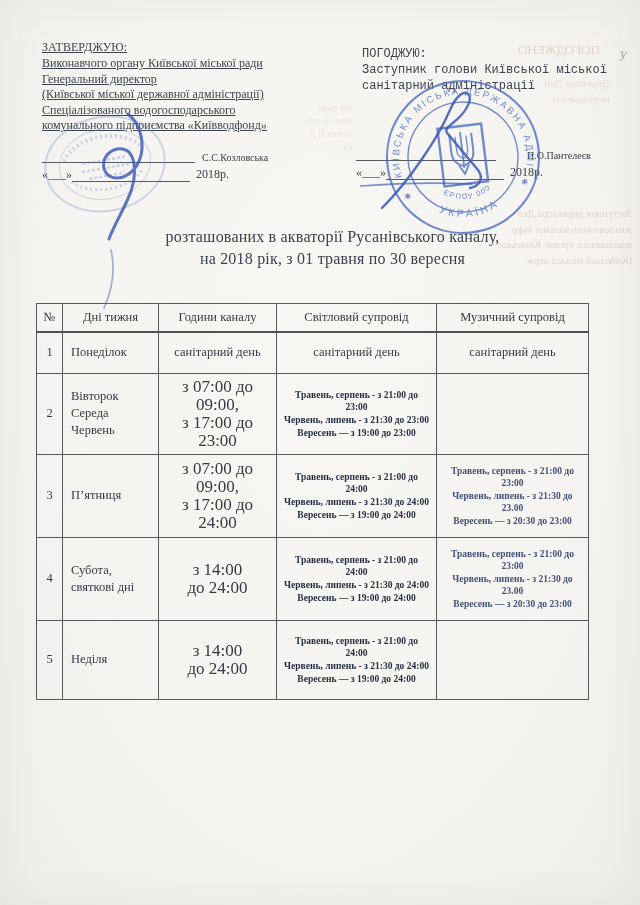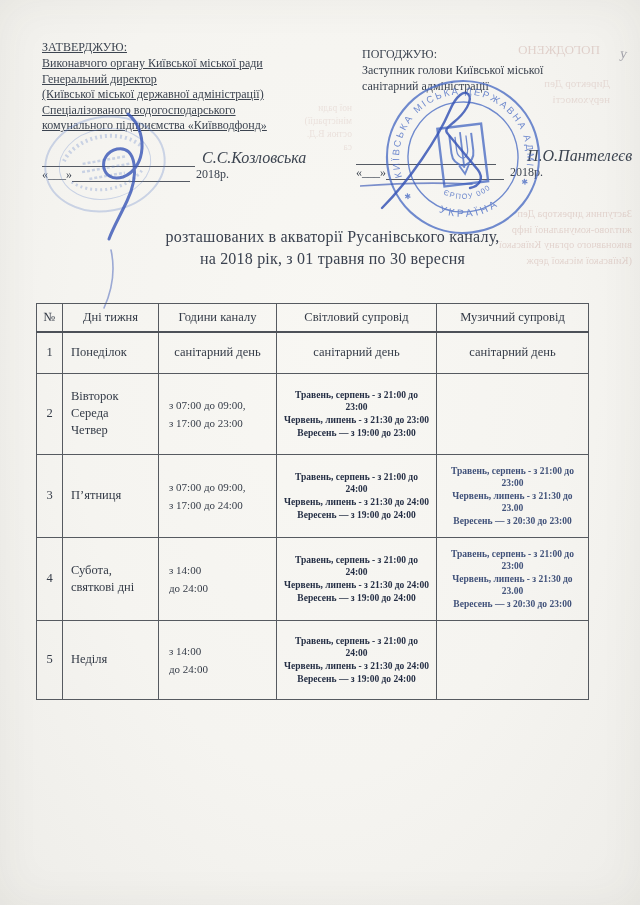--- a/index.html
+++ b/index.html
@@ -6,40 +6,40 @@
   body{width:640px;height:905px;position:relative;background:#e9e8e4;
        font-family:"Liberation Serif","DejaVu Serif",serif;}
   .page{position:absolute;inset:0;overflow:hidden;
         background:radial-gradient(ellipse at 50% 38%, #f8f7f3 0%, #f5f4f0 55%, #eeede9 100%);
         box-shadow:inset 0 0 45px rgba(60,60,55,.06);
         color:#39404c;}
   
   .hblock{position:absolute;font-size:12px;line-height:15.4px;color:#3c4450;}
   .hblock .label{margin-bottom:1px;}
   .approve{left:42px;top:40px;width:322px;text-decoration:underline;}
-  .agree{left:362px;top:47px;width:262px;}
-  .sigrow{position:absolute;display:flex;align-items:flex-end;font-size:16px;color:#3c4450;font-style:italic;}
+  .agree{left:362px;top:47px;width:262px;font-family:Liberation Mono, monospace;}
+  .sigrow{position:absolute;display:flex;align-items:flex-end;font-size:10px;color:#3c4450;}
   .sigrow .line{border-bottom:1px solid #555a63;height:13px;}
   .sigrow .nm{padding-left:7px;}
   .daterow{position:absolute;display:flex;align-items:flex-end;font-size:12px;color:#3c4450;}
   .daterow .line{border-bottom:1px solid #555a63;height:13px;}
   .daterow .yr{padding-left:6px;}
   
   .title{position:absolute;left:40px;top:226px;width:585px;text-align:center;
          font-size:16px;line-height:21.5px;color:#3a414f;letter-spacing:.2px;}
   
   table.sched{position:absolute;left:36px;top:303px;border-collapse:collapse;
               table-layout:fixed;width:552px;background:transparent;}
   .sched th,.sched td{border:1px solid #565a60;vertical-align:middle;
               color:#343b47;overflow:hidden;}
   .sched thead th{font-weight:normal;font-size:12.5px;height:27px;
               border-bottom:2px solid #4d5158;padding:0 2px;}
   .sched .cnum{text-align:center;font-size:12.5px;}
   .sched .cdays{text-align:left;padding:3px 4px 3px 8px;font-size:12.5px;line-height:17px;}
-  .sched .chours{font-size:11px;line-height:18px;padding:2px 10px;}
+  .sched .chours{text-align:center;font-size:17px;line-height:18px;padding:2px 3px;}
   .sched .cplain{text-align:center;font-size:12.5px;}
   .sched .csch{text-align:center;font-weight:bold;font-size:9.5px;line-height:12px;
                padding:9px 7px;color:#252f45;margin-left:32px;}
   .sched .cmus{color:#41527a;}
   .sched .r1{height:41px;}.sched .r2{height:81px;}.sched .r3{height:81px;}
   .sched .r4{height:80px;}.sched .r5{height:79px;}
   .csch div{margin:1px 0;}
   
   .svgabs{position:absolute;pointer-events:none;}
   
@@ -184,21 +184,21 @@
         <td class="cdays">Понеділок</td>
         <td class="cplain">санітарний день</td>
         <td class="cplain">санітарний день</td>
         <td class="cplain">санітарний день</td>
       </tr>
       <tr class="r2">
         <td class="cnum">2</td>
         <td class="cdays">
           <div>Вівторок</div>
           <div>Середа</div>
-          <div>Четвер</div>
+          <div>Червень</div>
         </td>
         <td class="chours">
           <div>з 07:00 до 09:00,</div>
           <div>з 17:00 до 23:00</div>
         </td>
         <td class="csch">
           <div>Травень, серпень - з 21:00 до 23:00</div>
           <div>Червень, липень - з 21:30 до 23:00</div>
           <div>Вересень — з 19:00 до 23:00</div>
         </td>

